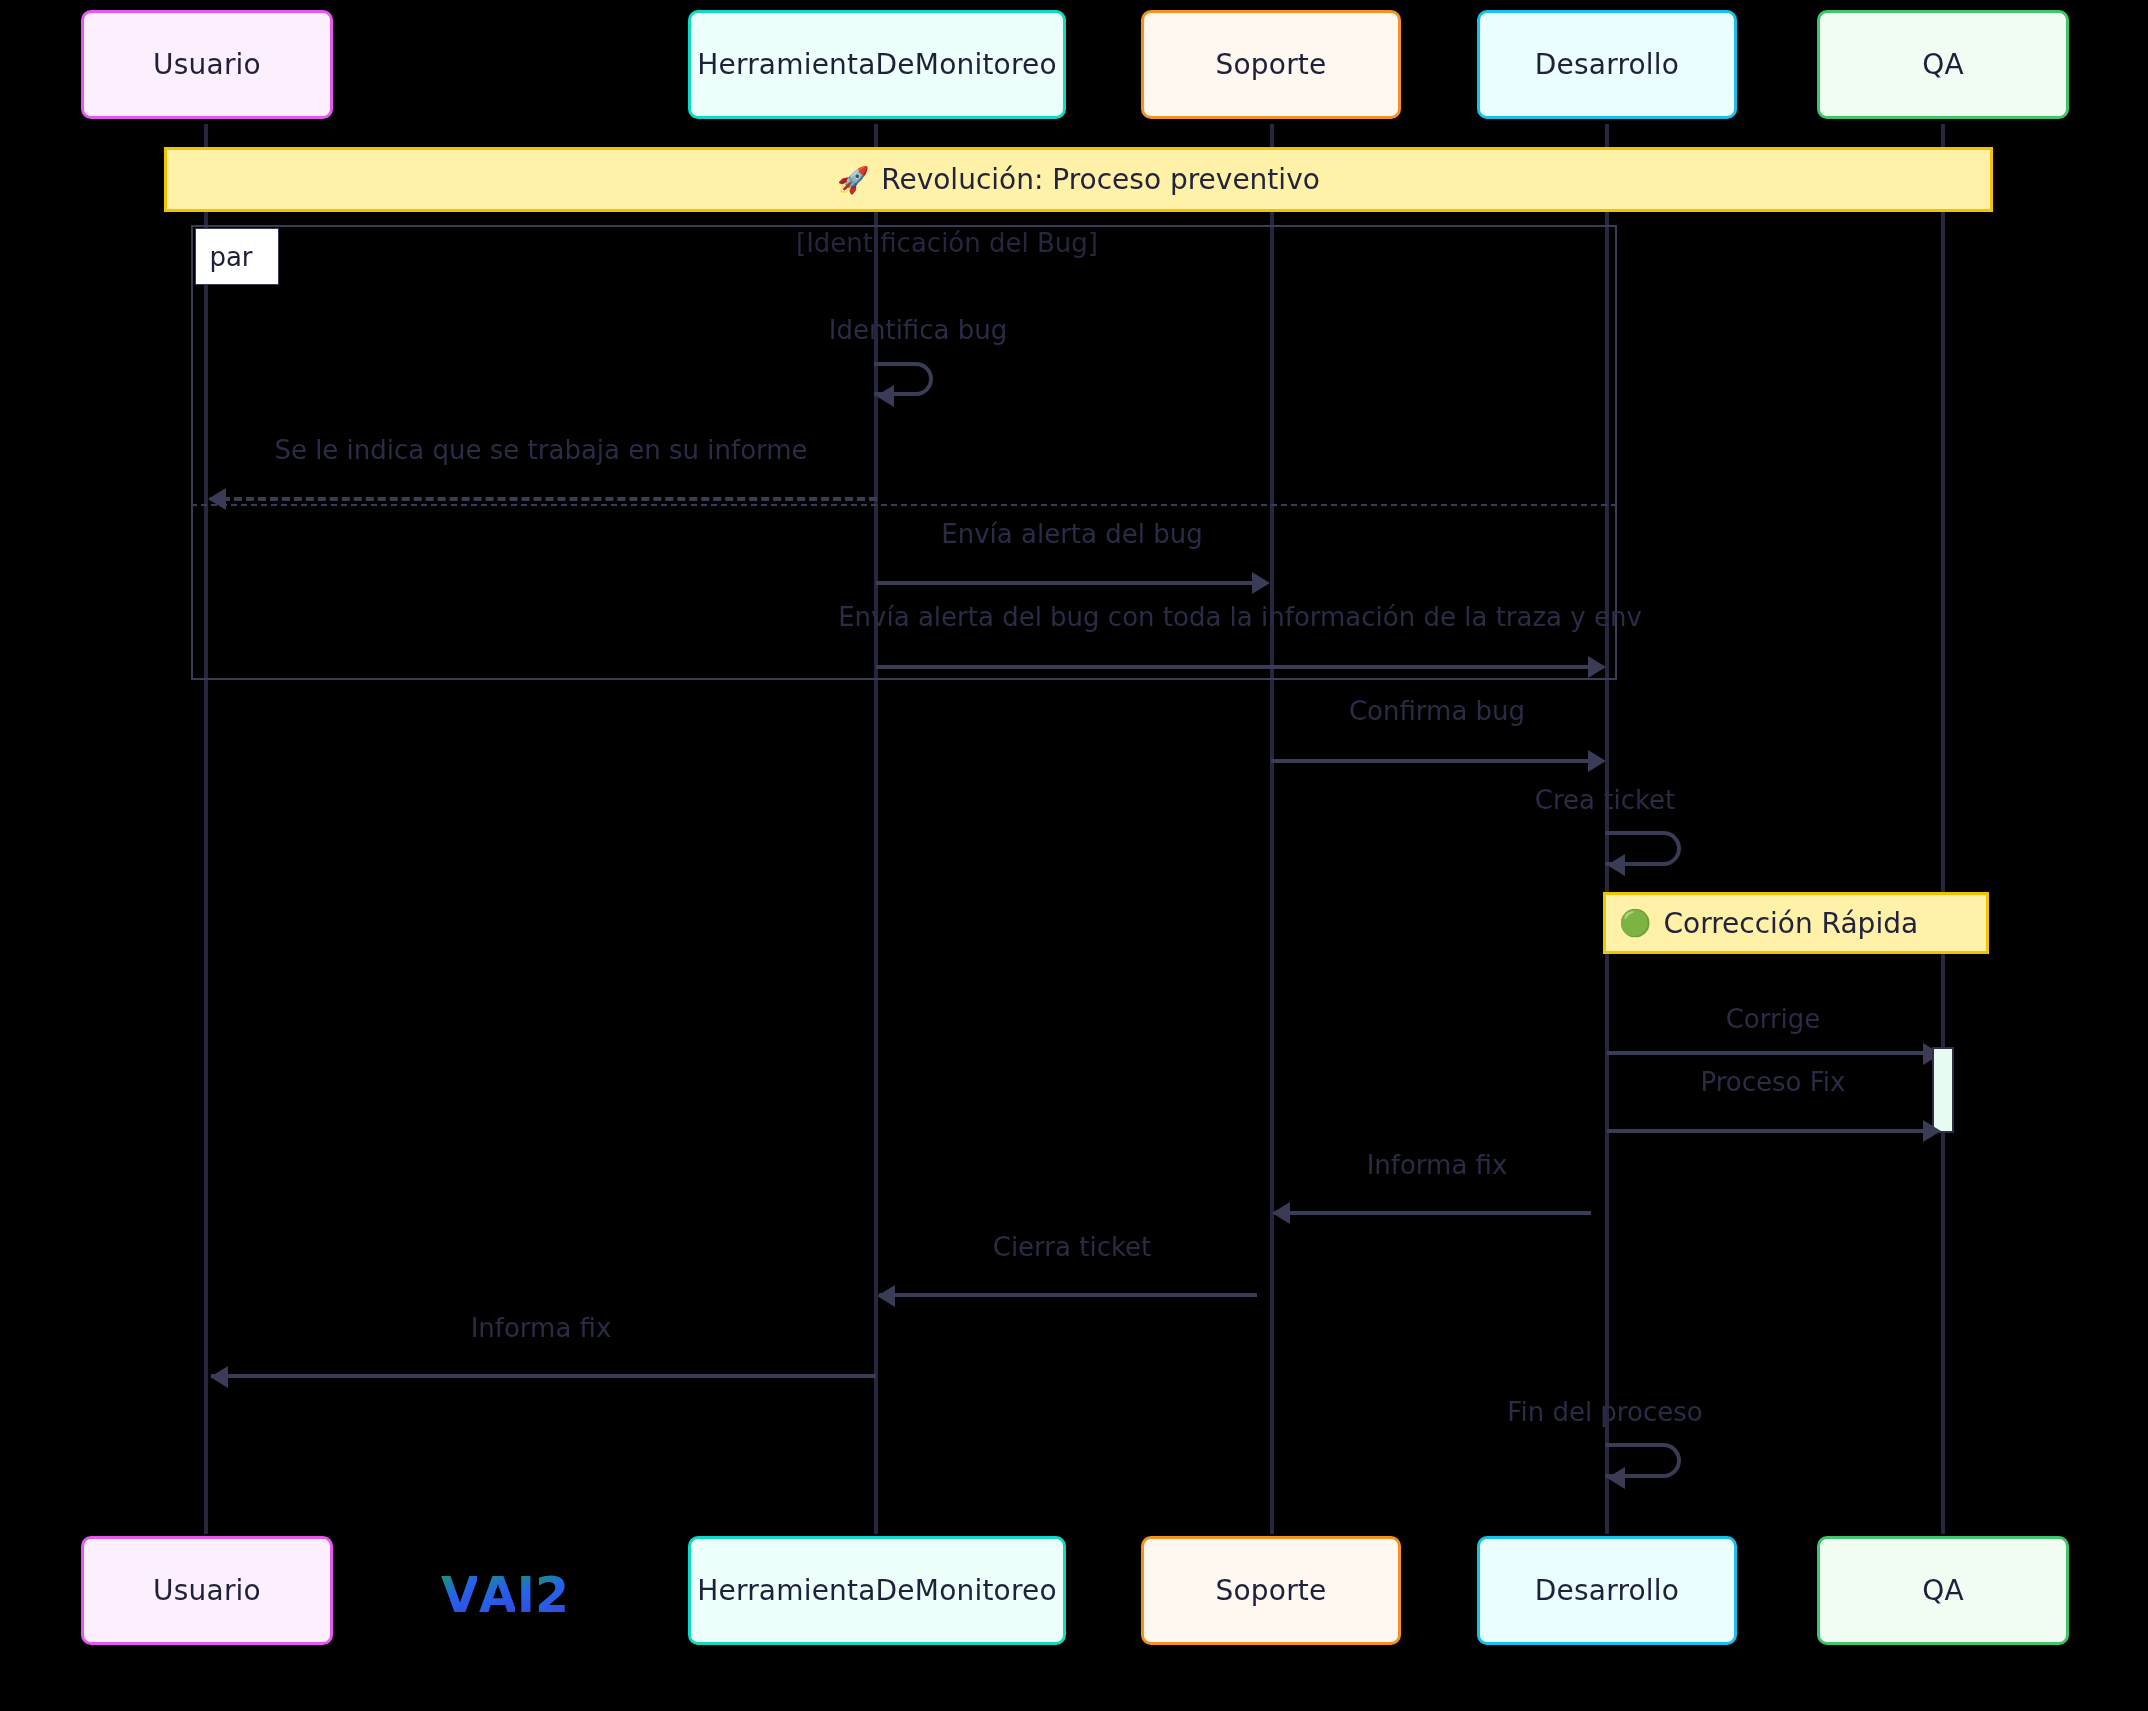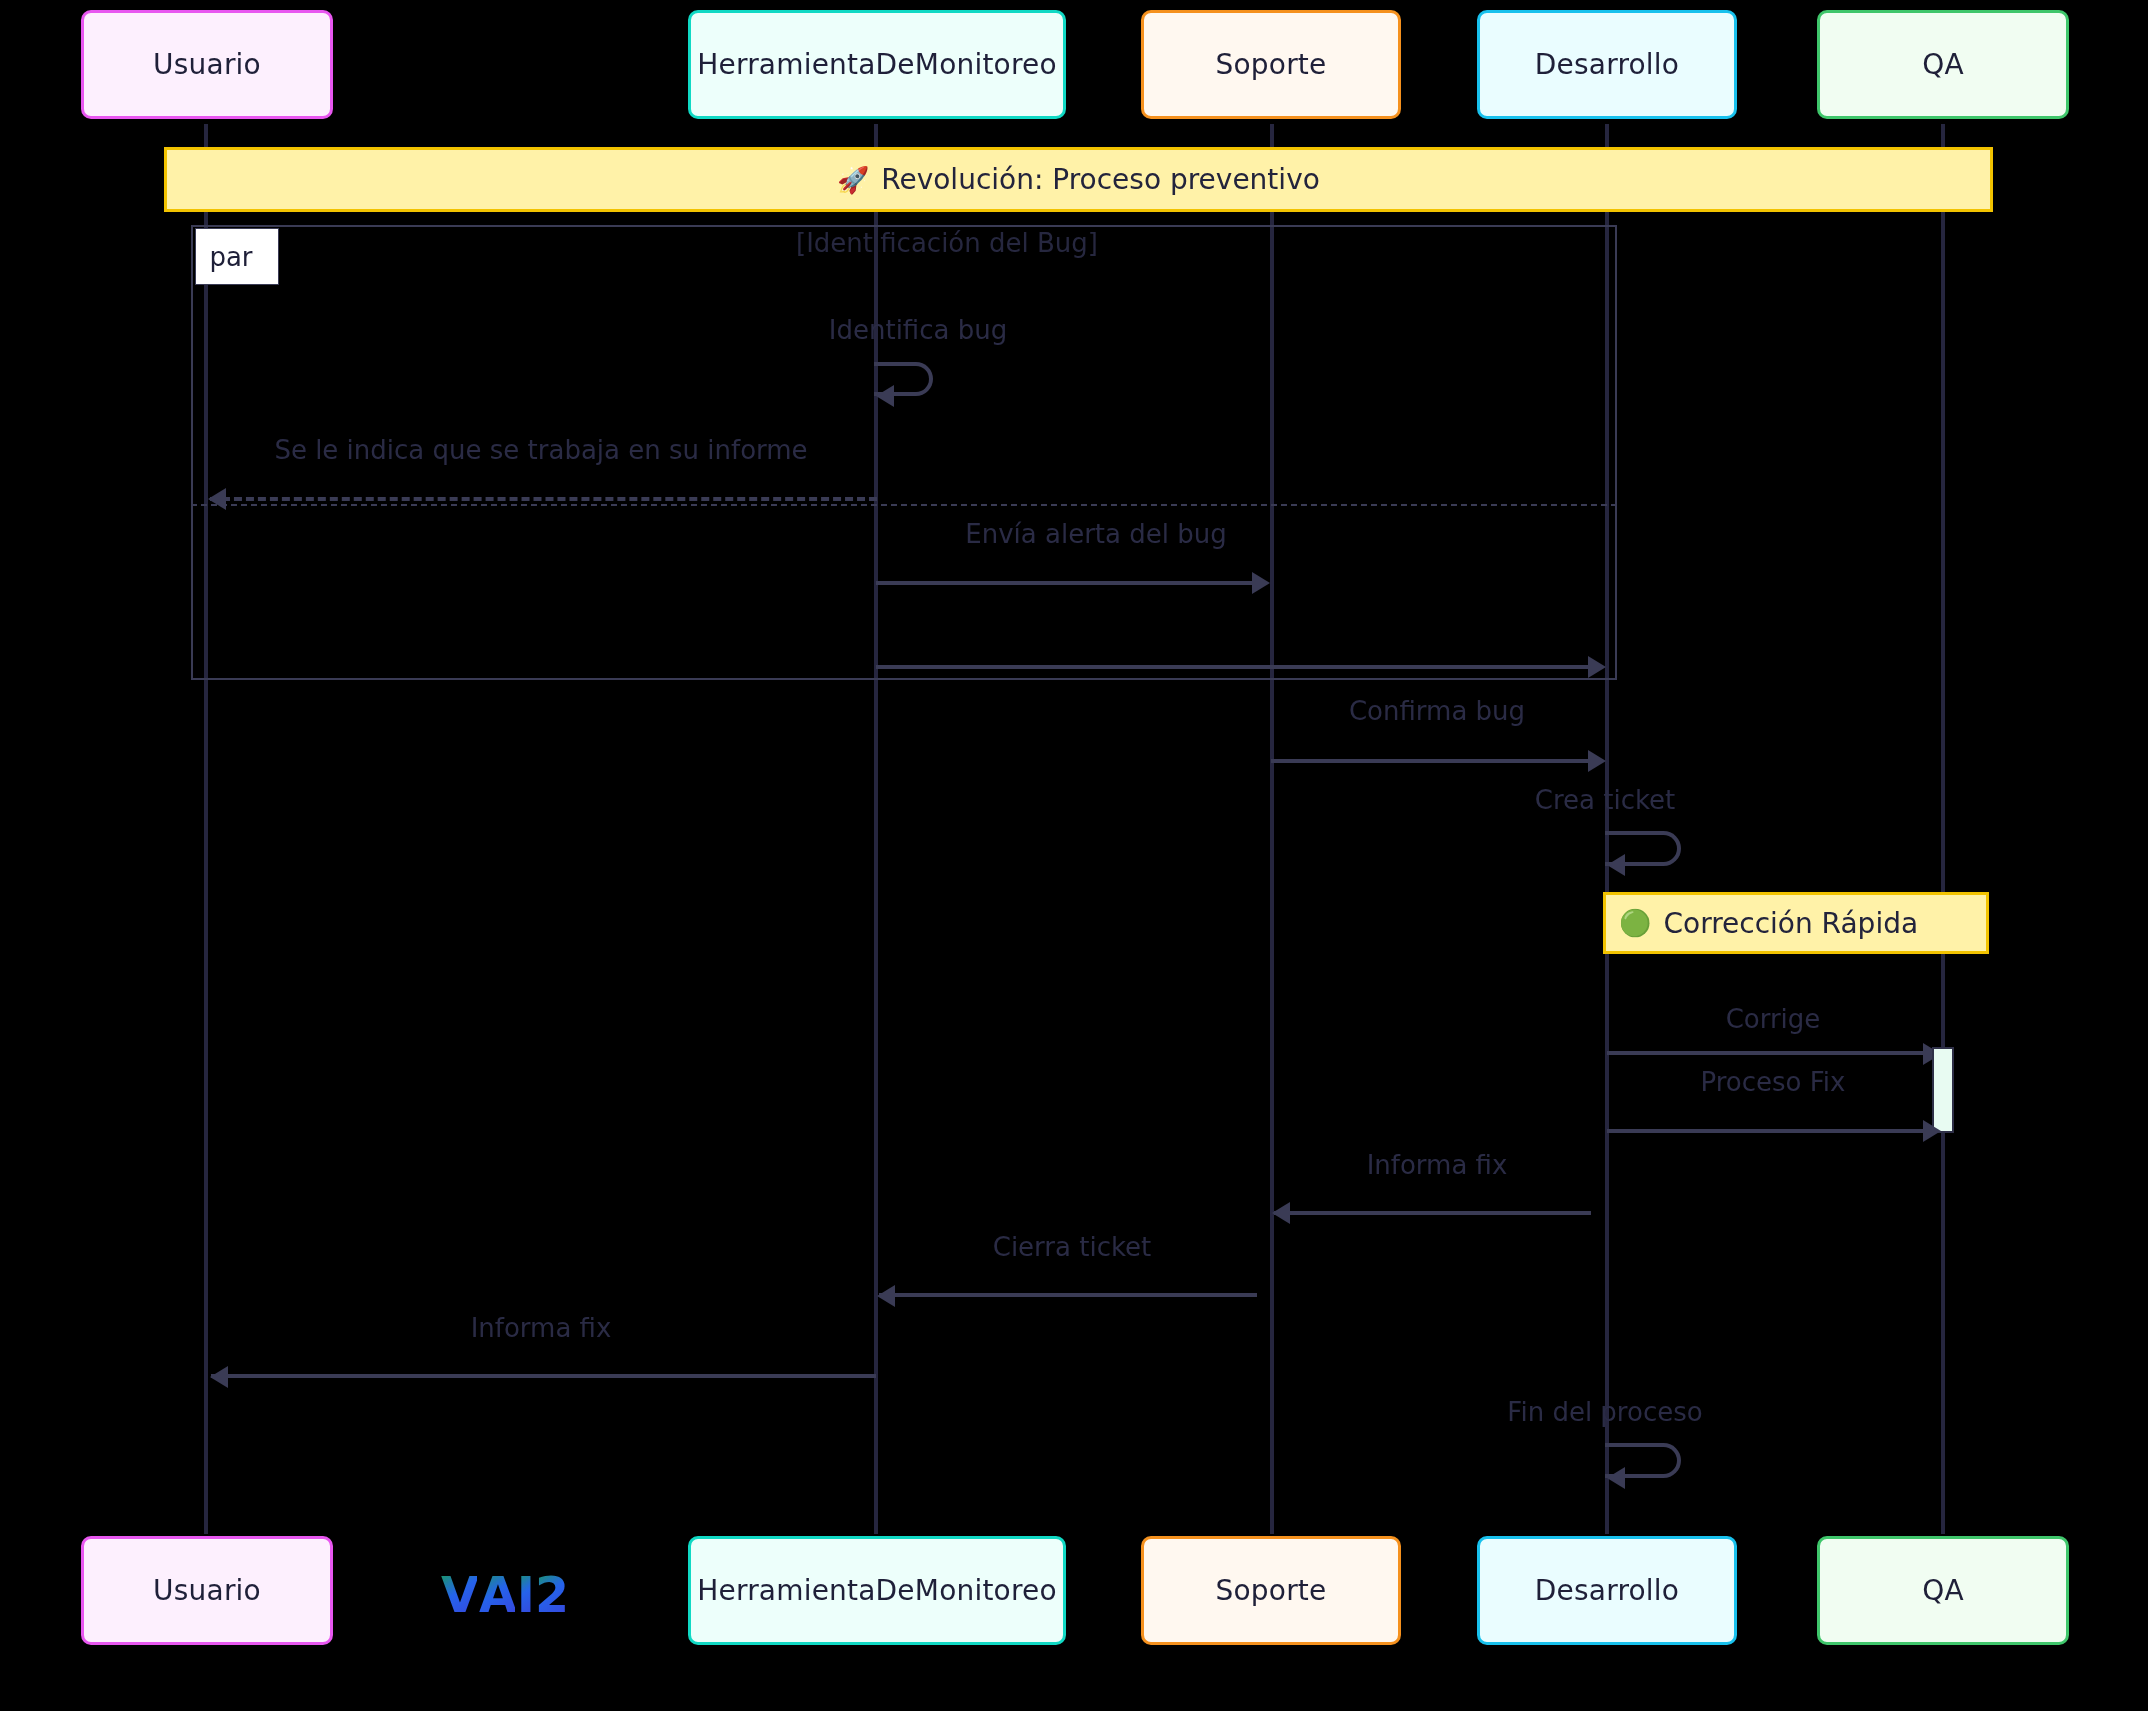--- a/index.html
+++ b/index.html
@@ -201,26 +201,29 @@
   <div class="arrow-head left" style="left:876px; top:385px;"></div>
 
   <div class="msg-label" style="left:541px; top:435px;">
     <span>Se le indica que se trabaja en su informe</span>
   </div>
   <div class="msg-line dashed" style="left:210px; top:497px; width:667px;"></div>
   <div class="arrow-head left" style="left:208px; top:488px;"></div>
 
   <div class="frag-divider" style="left:191px; top:504px; width:1426px;"></div>
 
-  <div class="msg-label" style="left:1072px; top:519px;margin-left:24px;">
+  <div class="msg-label" style="left:1072px; top:519px;">
     <span>Envía alerta del bug</span>
   </div>
   <div class="msg-line" style="left:876px; top:581px; width:378px;"></div>
   <div class="arrow-head right" style="left:1252px; top:572px;"></div>
 
+  <div class="msg-label" style="left:1240px; top:602px;">
+    <span>Envía alerta del bug con toda la información de la traza y env</span>
+  </div>
   <div class="msg-line" style="left:876px; top:665px; width:713px;"></div>
   <div class="arrow-head right" style="left:1588px; top:656px;"></div>
 
   <div class="msg-label" style="left:1437px; top:696px;">
     <span>Confirma bug</span>
   </div>
   <div class="msg-line" style="left:1271px; top:759px; width:319px;"></div>
   <div class="arrow-head right" style="left:1588px; top:750px;"></div>
 
   <div class="msg-label" style="left:1605px; top:785px;">

